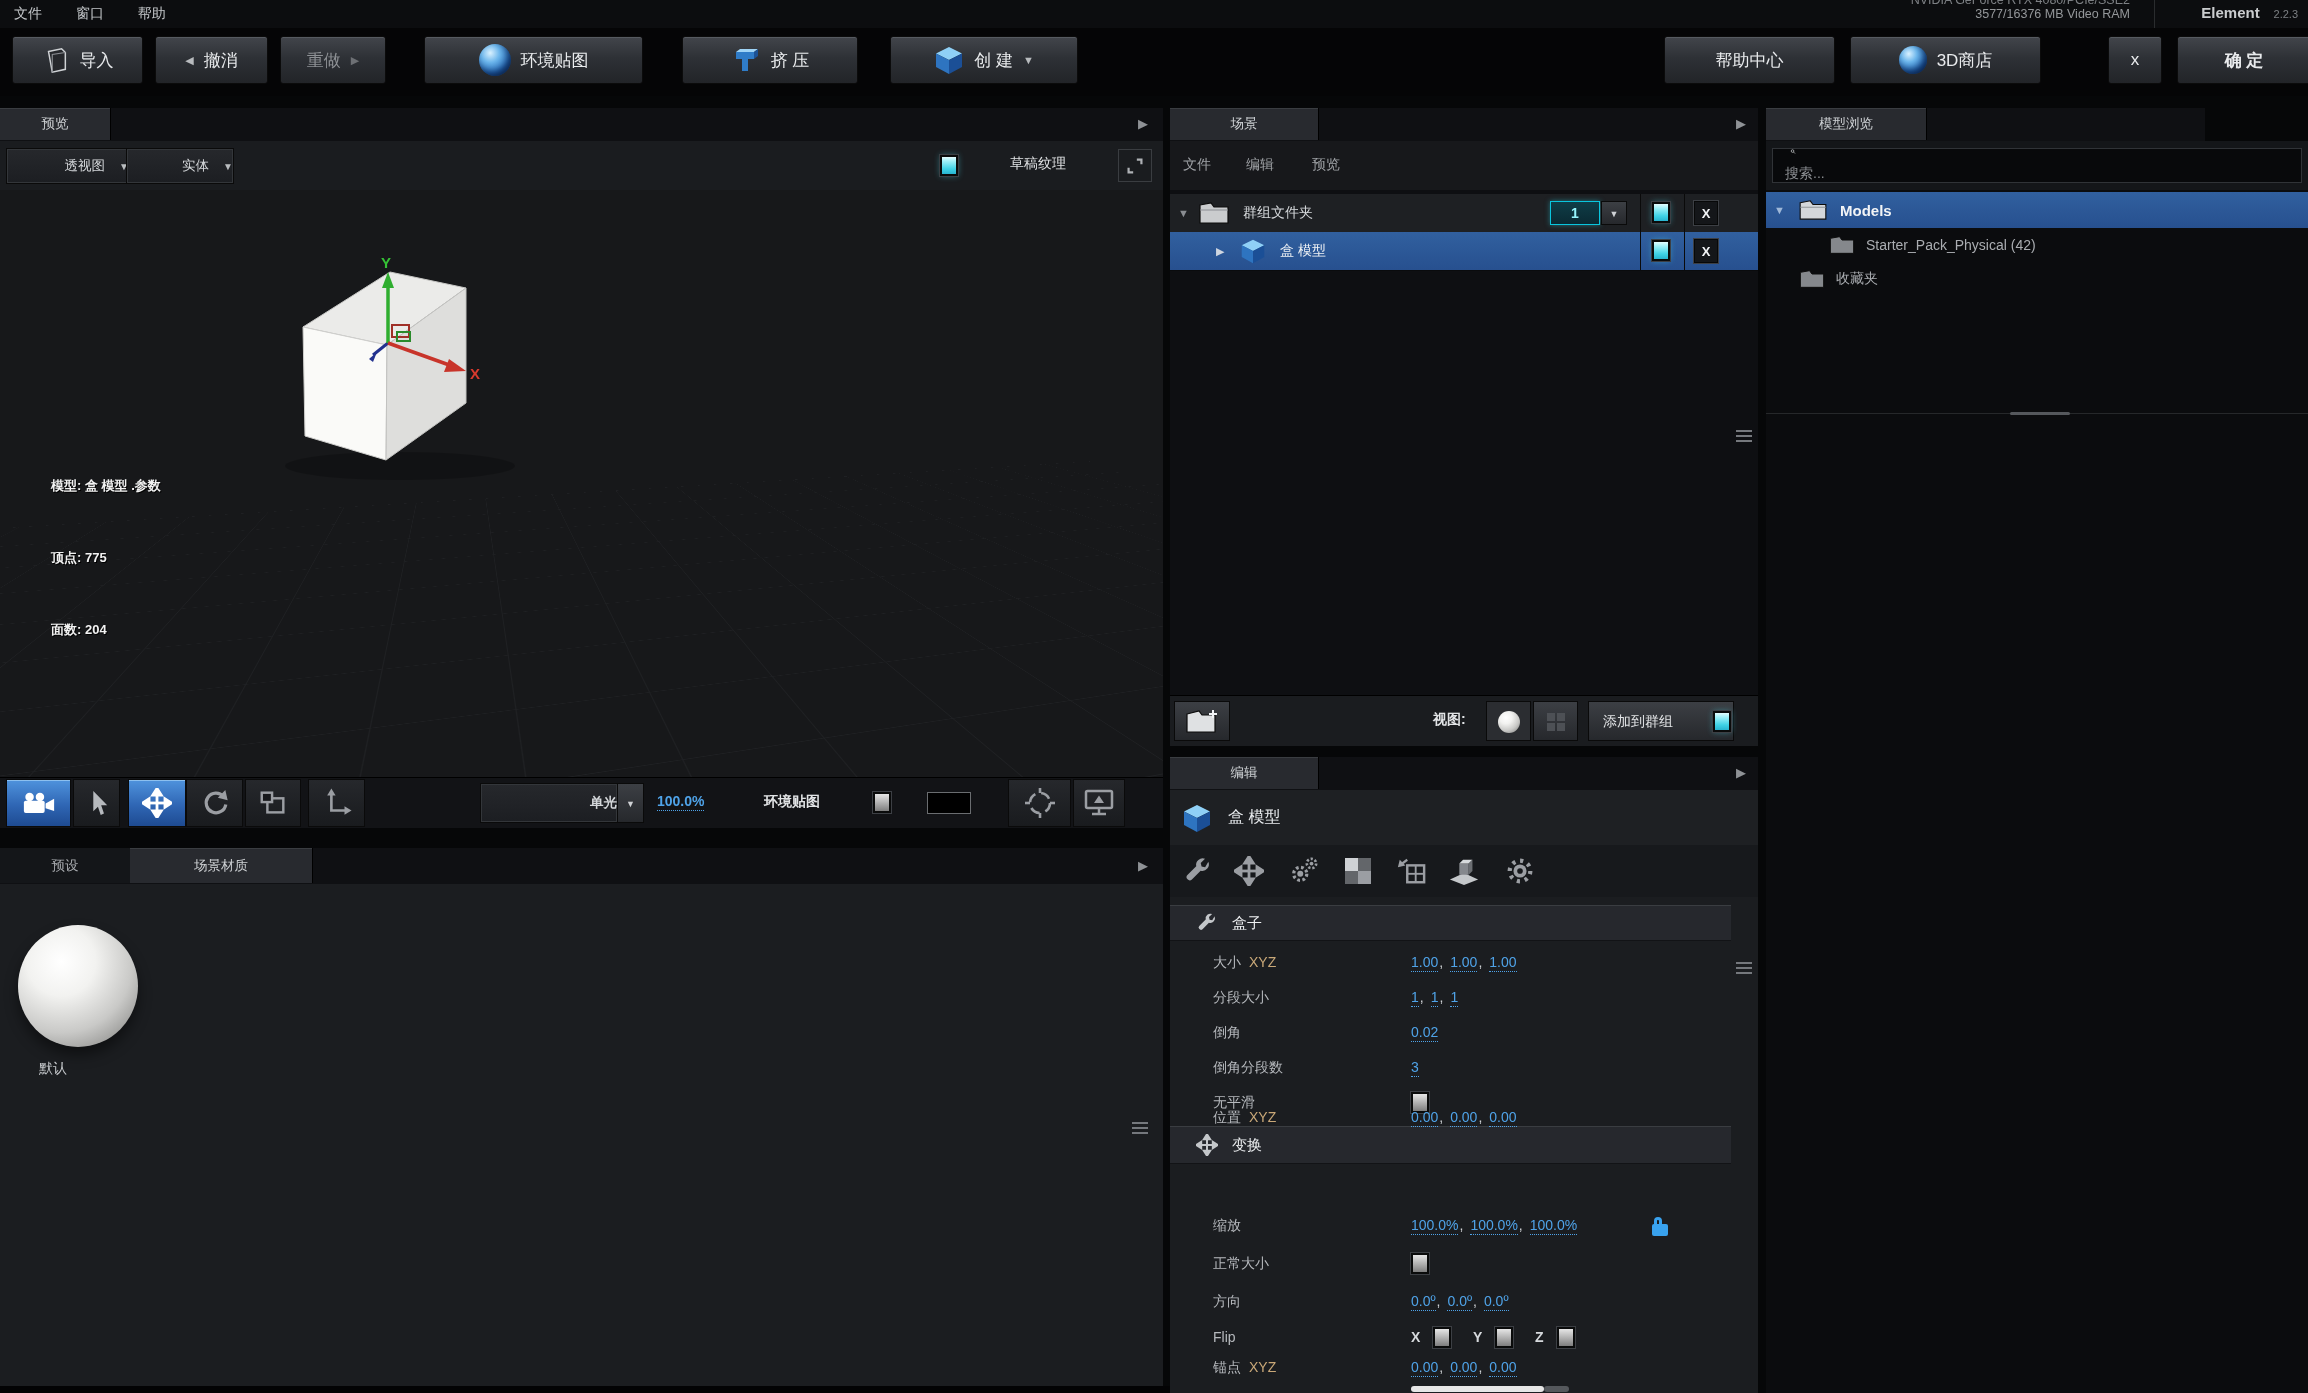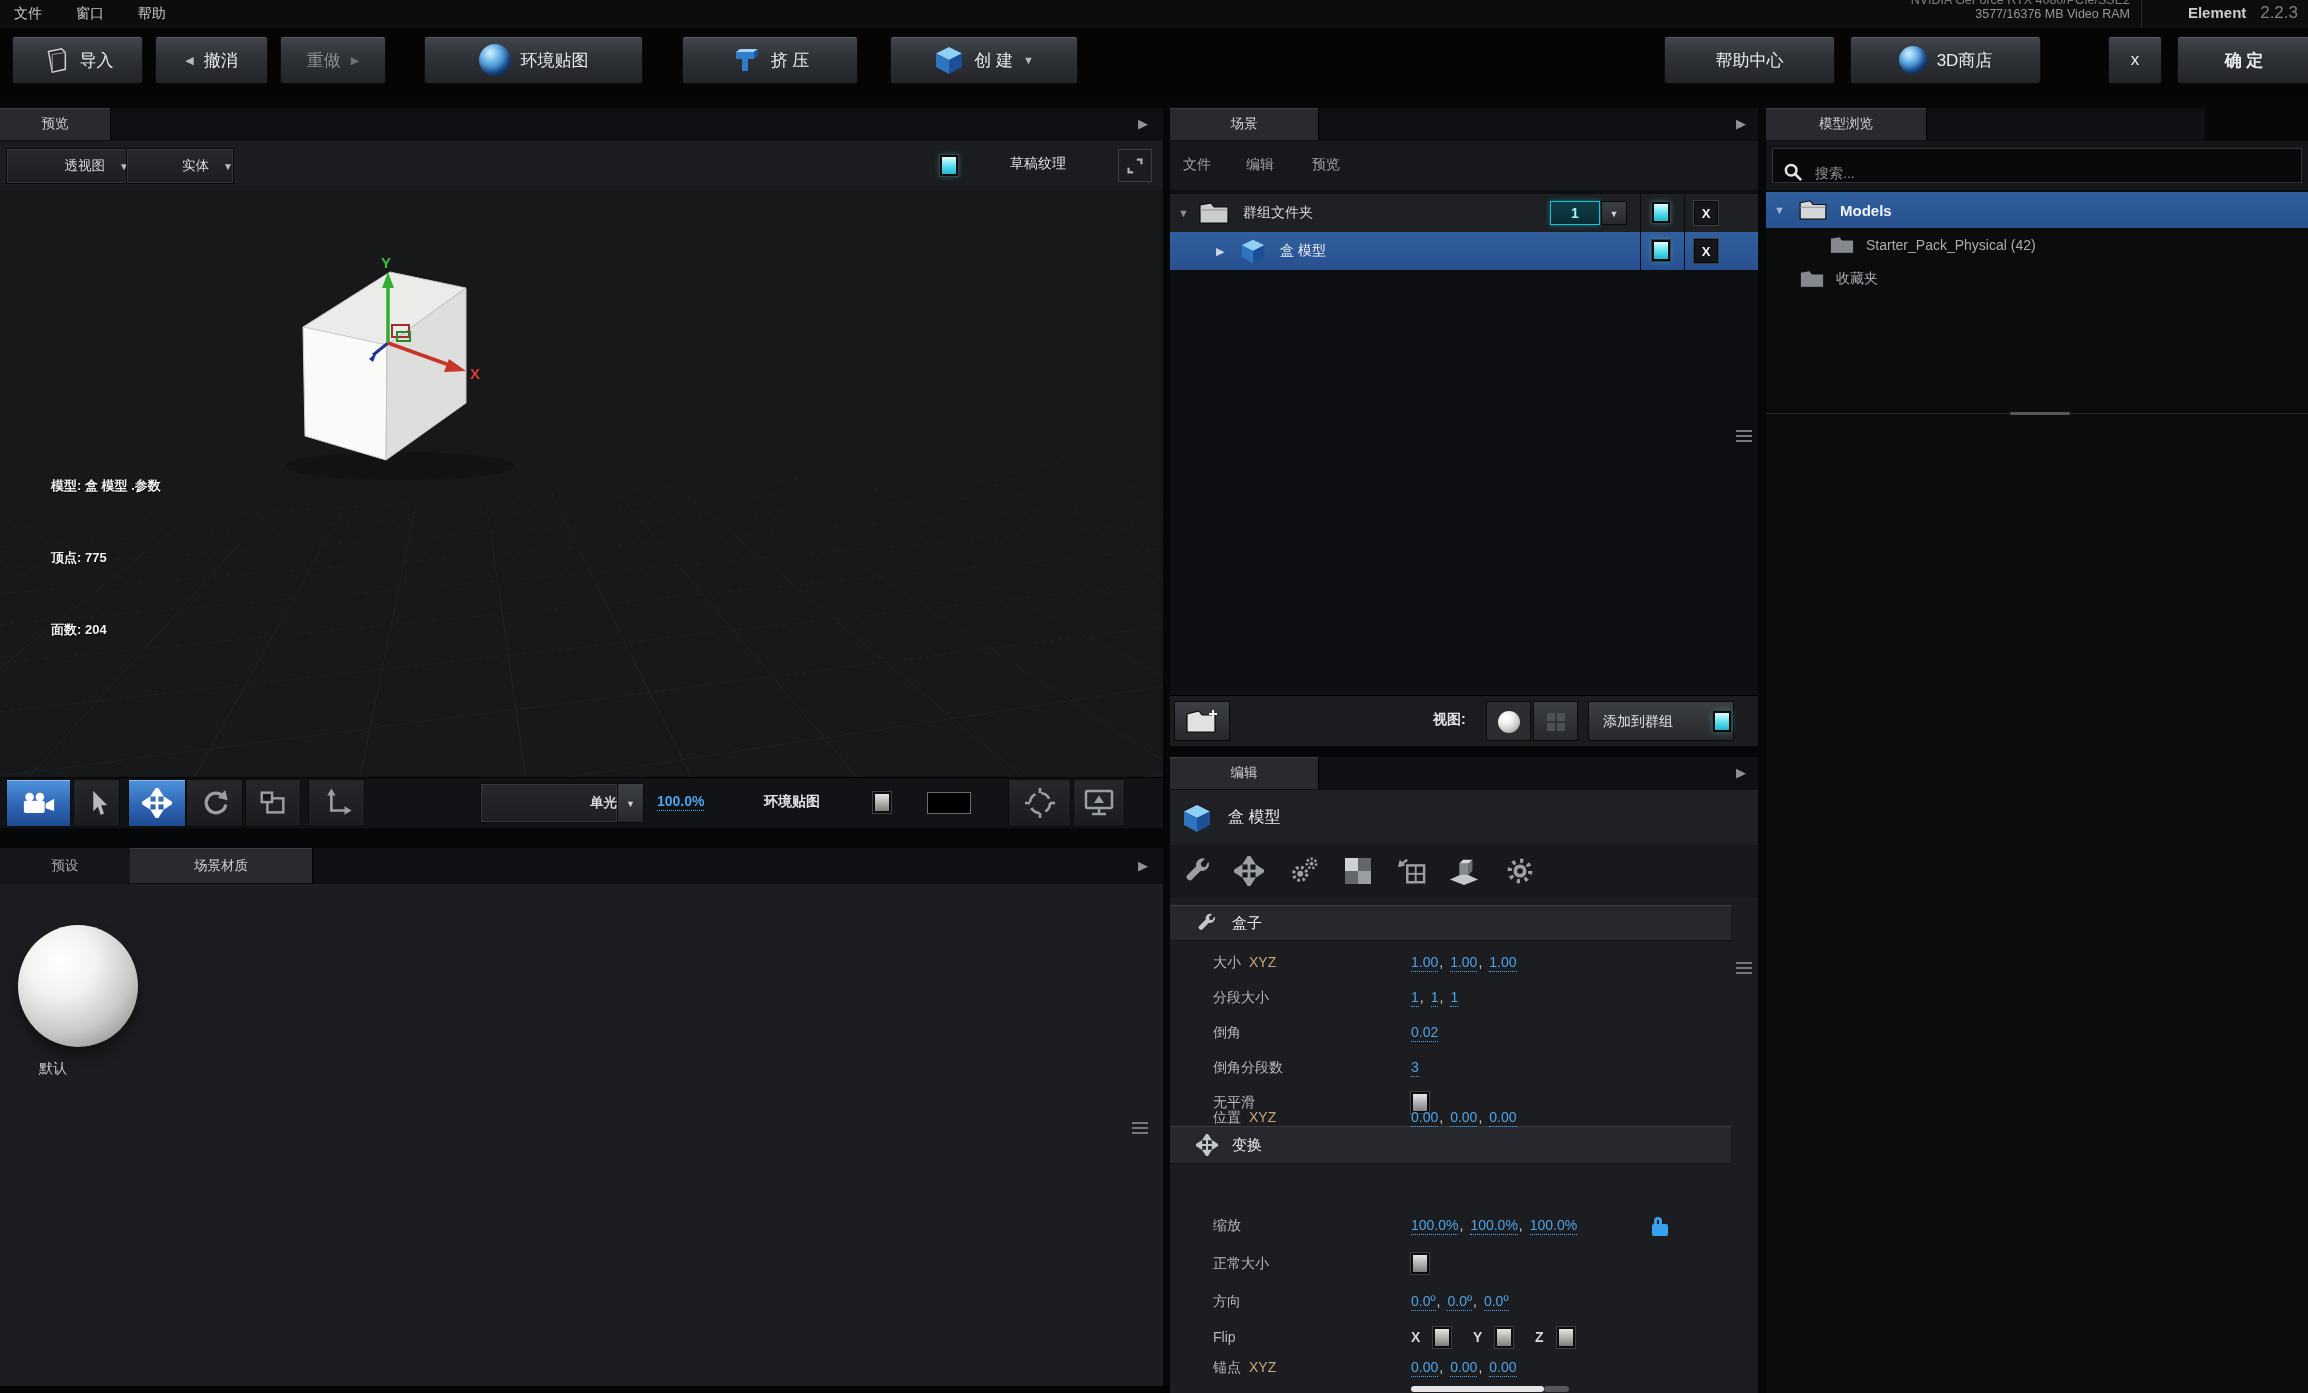--- a/index.html
+++ b/index.html
@@ -7,21 +7,21 @@
         font-family:"Liberation Sans","DejaVu Sans",sans-serif;color:#c8cbce;font-size:14px;}
   .abs{position:absolute;}
   
   .menubar{left:0;top:0;width:2308px;height:28px;background:#0c0d0f;border-bottom:1px solid #1a1c1e;}
   .menuitem{display:inline-block;margin:0 16px 0 14px;line-height:26px;color:#c4c7ca;font-size:14px;cursor:default;}
   .gpublock{right:178px;top:0;width:420px;height:28px;overflow:hidden;text-align:right;color:#94979a;font-size:12.5px;}
   .gpul1{margin-top:-7px;line-height:14px;color:#7d8084;}
   .gpul2{line-height:15px;}
   .appver{right:10px;top:0;height:28px;line-height:26px;border-left:1px solid #2a2c2e;padding-left:46px;}
   .appname{color:#caccce;font-size:15px;font-weight:bold;}
-  .appnum{color:#7d8084;font-size:17px;margin-left:10px;}
+  .appnum{color:#7d8084;font-size:11px;margin-left:10px;}
   
   .toolbar{left:0;top:28px;width:2308px;height:68px;background:#050506;}
   .btn{position:absolute;top:8px;height:48px;background:linear-gradient(180deg,#42454b 0%,#2e3136 45%,#222428 100%);
        border:1px solid #0b0b0b;border-radius:3px;box-shadow:inset 0 1px 0 #565a60;box-sizing:border-box;
        color:#e9ebed;font-size:17px;display:flex;align-items:center;justify-content:center;gap:10px;cursor:pointer;}
   .btn .glyph{font-size:11px;color:#b8bbbe;}
   .btn.dim{color:#8e9195;}
   .btn.dim .glyph{color:#6d7074;}
   .globe{width:32px;height:32px;border-radius:50%;background:radial-gradient(circle at 35% 28%,#d9f1ff 0%,#6cb6ec 30%,#2268b8 65%,#0b2f66 100%);box-shadow:inset -3px -4px 6px rgba(0,0,20,.5);}
   .globe.sm{width:28px;height:28px;}
@@ -64,21 +64,21 @@
   .prow{position:absolute;left:1170px;width:561px;height:34px;}
   .plabel{position:absolute;left:43px;top:7px;}
   .pvals{position:absolute;left:241px;top:7px;font-size:14px;}
   .comma{color:#cfd2d5;margin:0 7px 0 1px;}
   .handle{position:absolute;width:16px;cursor:pointer;}
   .handle div{height:2px;background:#75787d;margin-bottom:3px;}
   .treerow{position:absolute;display:flex;align-items:center;cursor:pointer;}
   .sel{background:linear-gradient(180deg,#31609f,#27508f);}
   .lockicon{position:absolute;width:16px;height:12px;background:#39a2ee;border-radius:2px;}
   .lockicon:before{content:"";position:absolute;left:2px;top:-7px;width:8px;height:7px;border:3px solid #39a2ee;border-bottom:none;border-radius:5px 5px 0 0;box-sizing:border-box;}
-  .searchbox{position:absolute;background:#08090b;border:1px solid #303337;box-sizing:border-box;display:flex;align-items:flex-end;gap:10px;padding-left:10px;}
+  .searchbox{position:absolute;background:#08090b;border:1px solid #303337;box-sizing:border-box;display:flex;align-items:flex-start;gap:10px;padding-left:10px;flex-direction:column;}
   .searchbox input{background:transparent;border:none;outline:none;color:#aeb1b5;font-size:14px;font-family:inherit;width:430px;}
   .searchbox input::placeholder{color:#8b8e92;}
   .countbox{position:absolute;background:linear-gradient(180deg,#0f3d47,#0a2a33);border:1px solid #0ac6de;box-shadow:0 0 5px rgba(40,200,220,.5);
             color:#96f4fc;font-weight:bold;font-size:14px;text-align:center;box-sizing:border-box;cursor:pointer;}
   .minibtn{position:absolute;background:linear-gradient(180deg,#3c3f44,#26282c);border:1px solid #0a0a0a;color:#cfd2d5;
            font-size:9px;text-align:center;box-sizing:border-box;cursor:pointer;}
   .sphere{border-radius:50%;background:radial-gradient(circle at 36% 30%,#ffffff 0%,#f2f2f0 30%,#c9c9c7 62%,#8e8e8c 88%,#6f6f6d 100%);}
 </style>
 </head>
 <body>

